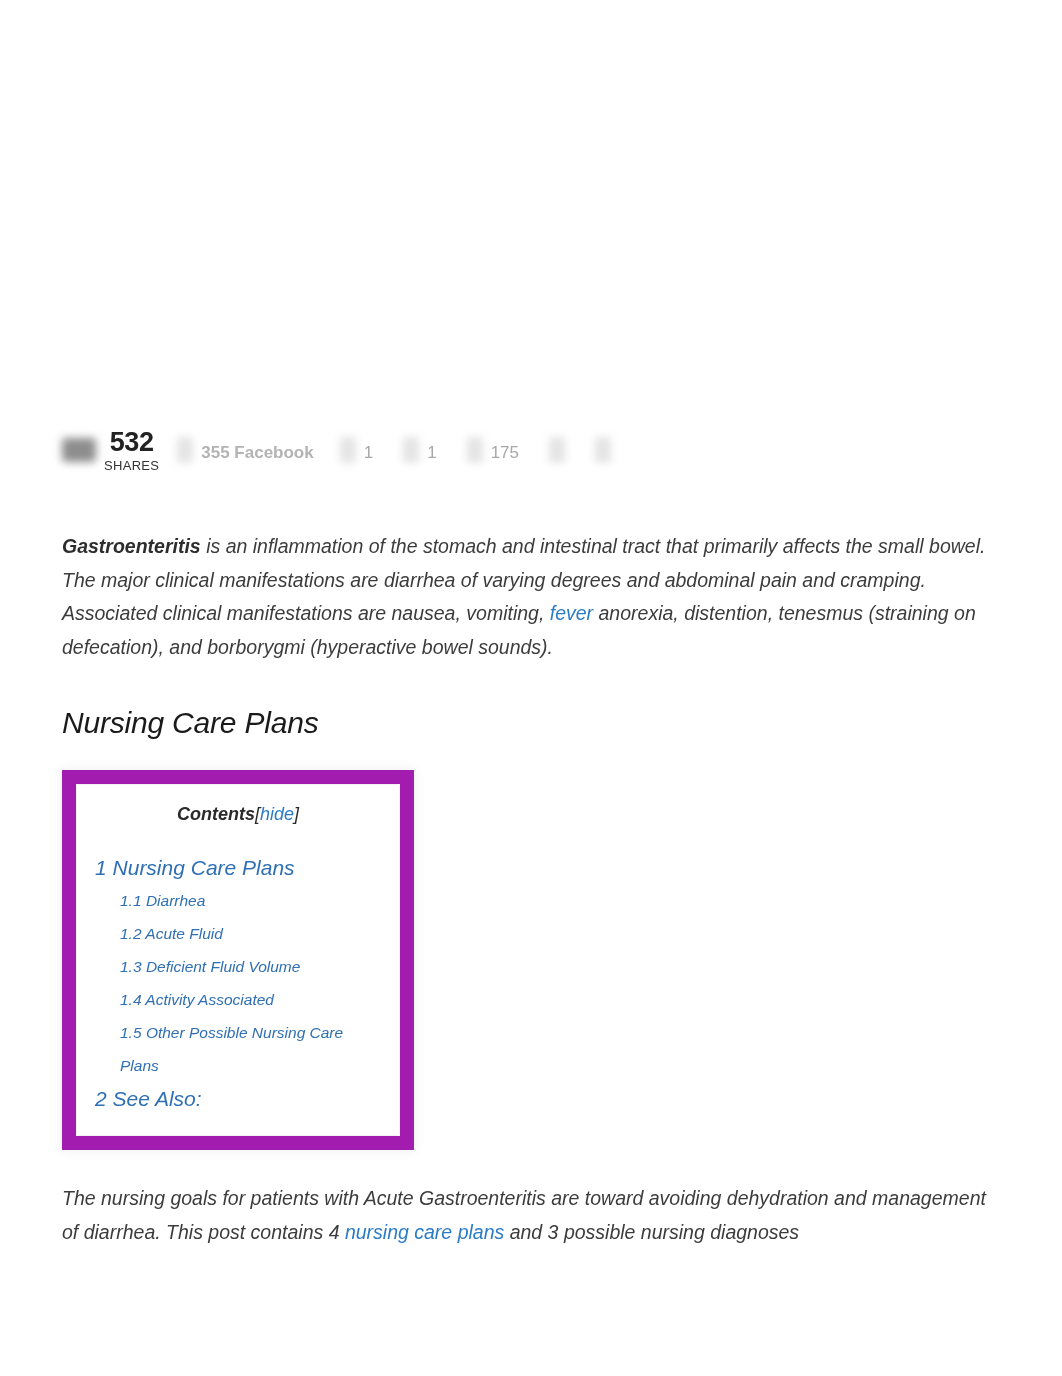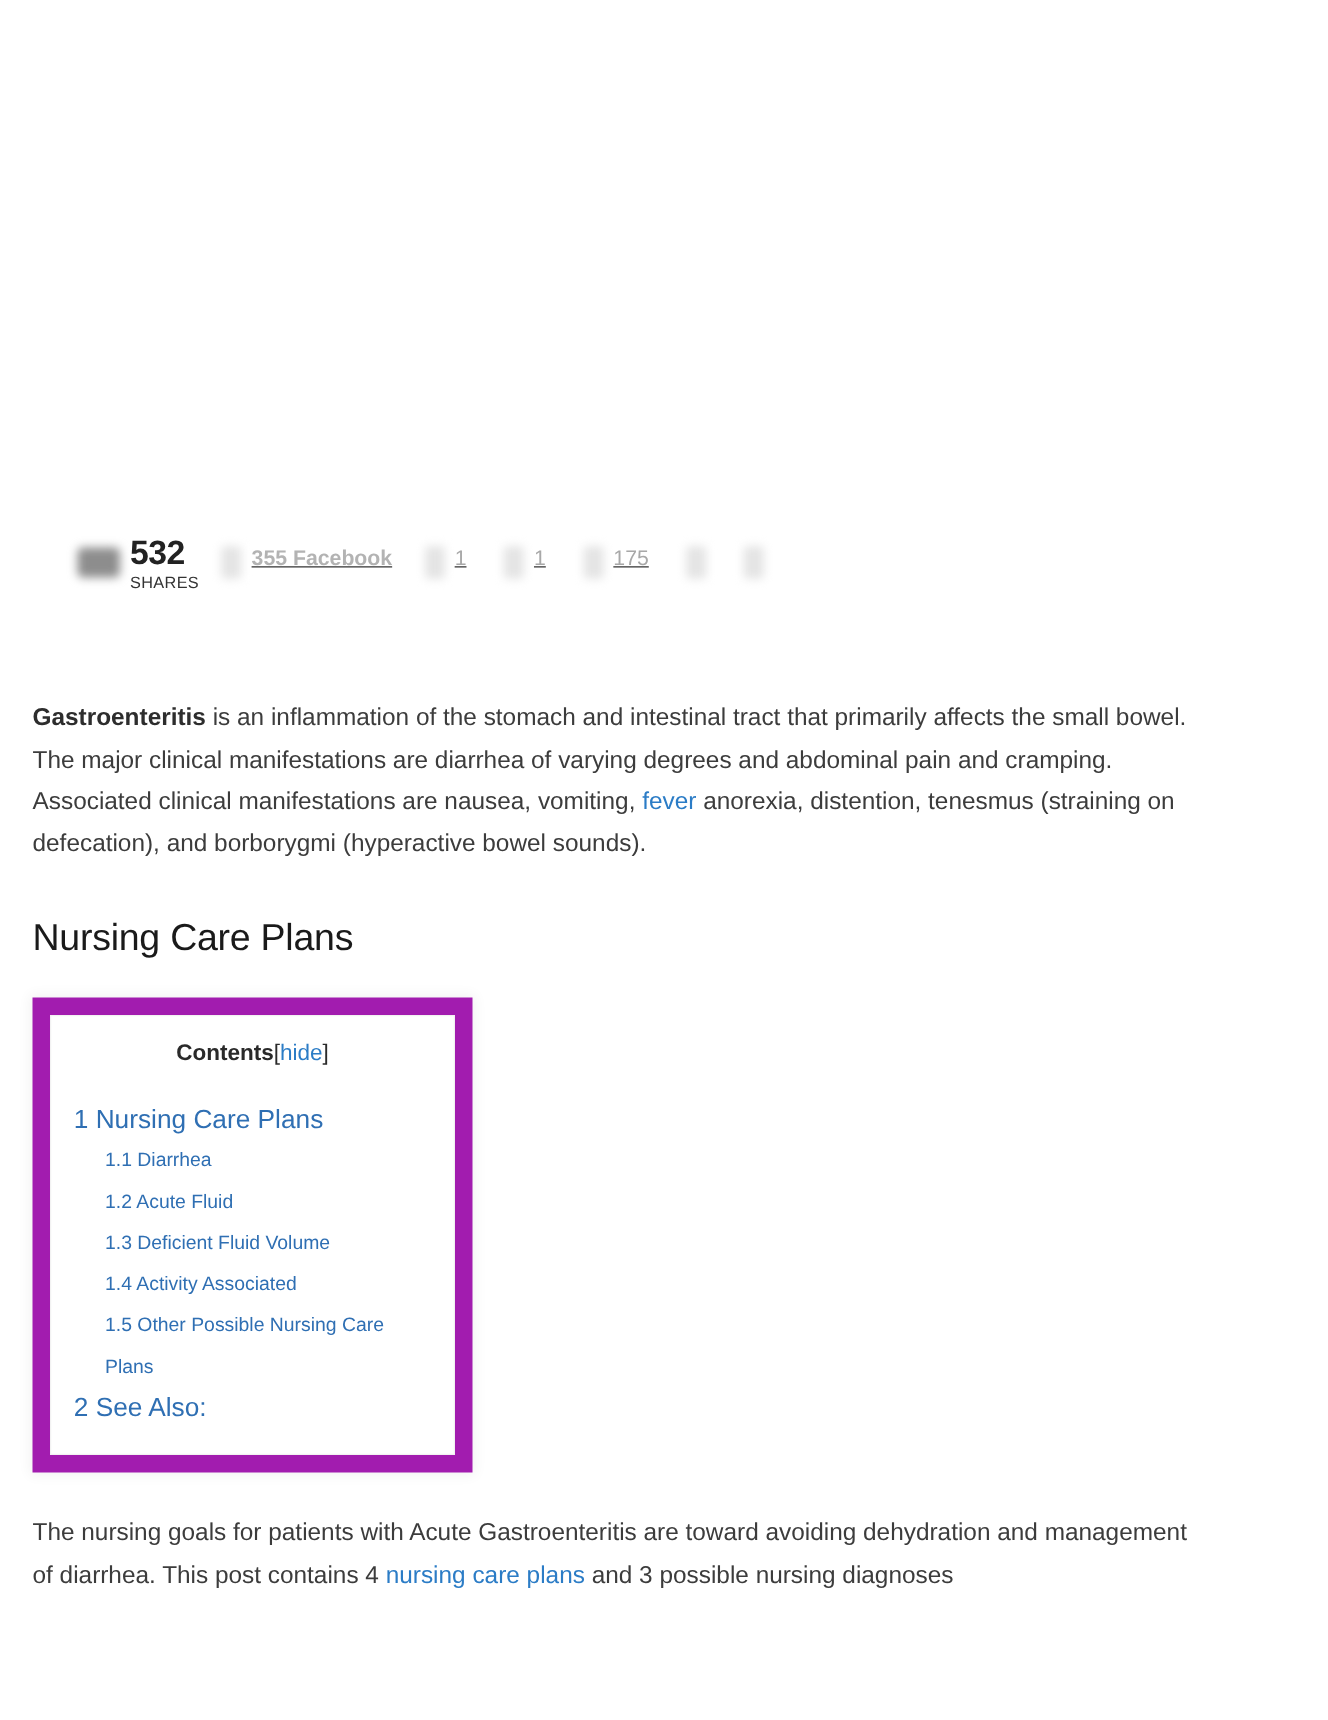--- a/index.html
+++ b/index.html
@@ -56,41 +56,41 @@
   }
   .share-icon.light {
     background: #e4e4e4;
     width: 16px;
     height: 26px;
     border-radius: 3px;
   }
 
   .share-total-text {
     line-height: 1;
+    text-align: center;
   }
   .share-count-big {
     font-size: 27px;
     font-weight: bold;
     color: #222222;
     letter-spacing: -0.4px;
     display: block;
   }
   .share-label-small {
     font-size: 13px;
     color: #333333;
     letter-spacing: 0.3px;
     display: block;
     margin-top: 3px;
   }
 
   .share-network {
     display: flex;
-    align-items: flex-start;
+    align-items: flex-end;
     margin-right: 4px;
-    text-decoration: underline;
   }
   .share-network .net-label {
     font-size: 17px;
     font-weight: bold;
     color: #b3b3b3;
     white-space: nowrap;
     padding-right: 22px;
   }
   .share-network .net-label.num {
     font-weight: normal;
@@ -106,22 +106,23 @@
     margin-top: 45px;
   }
   .ad-label {
     font-size: 12px;
     color: #7a7a7a;
     letter-spacing: 1.1px;
   }
 
   
   .article {
-    padding: 0 26px;
-    margin-top: 76px;
+    padding: 0 62px;
+    margin-top: 48px;
+    font-style: italic;
   }
 
   .body-text {
     font-size: 19.5px;
     line-height: 33.5px;
     color: #3c3c3c;
     margin: 0;
     max-width: 935px;
   }
   .body-text b, .body-text strong {

